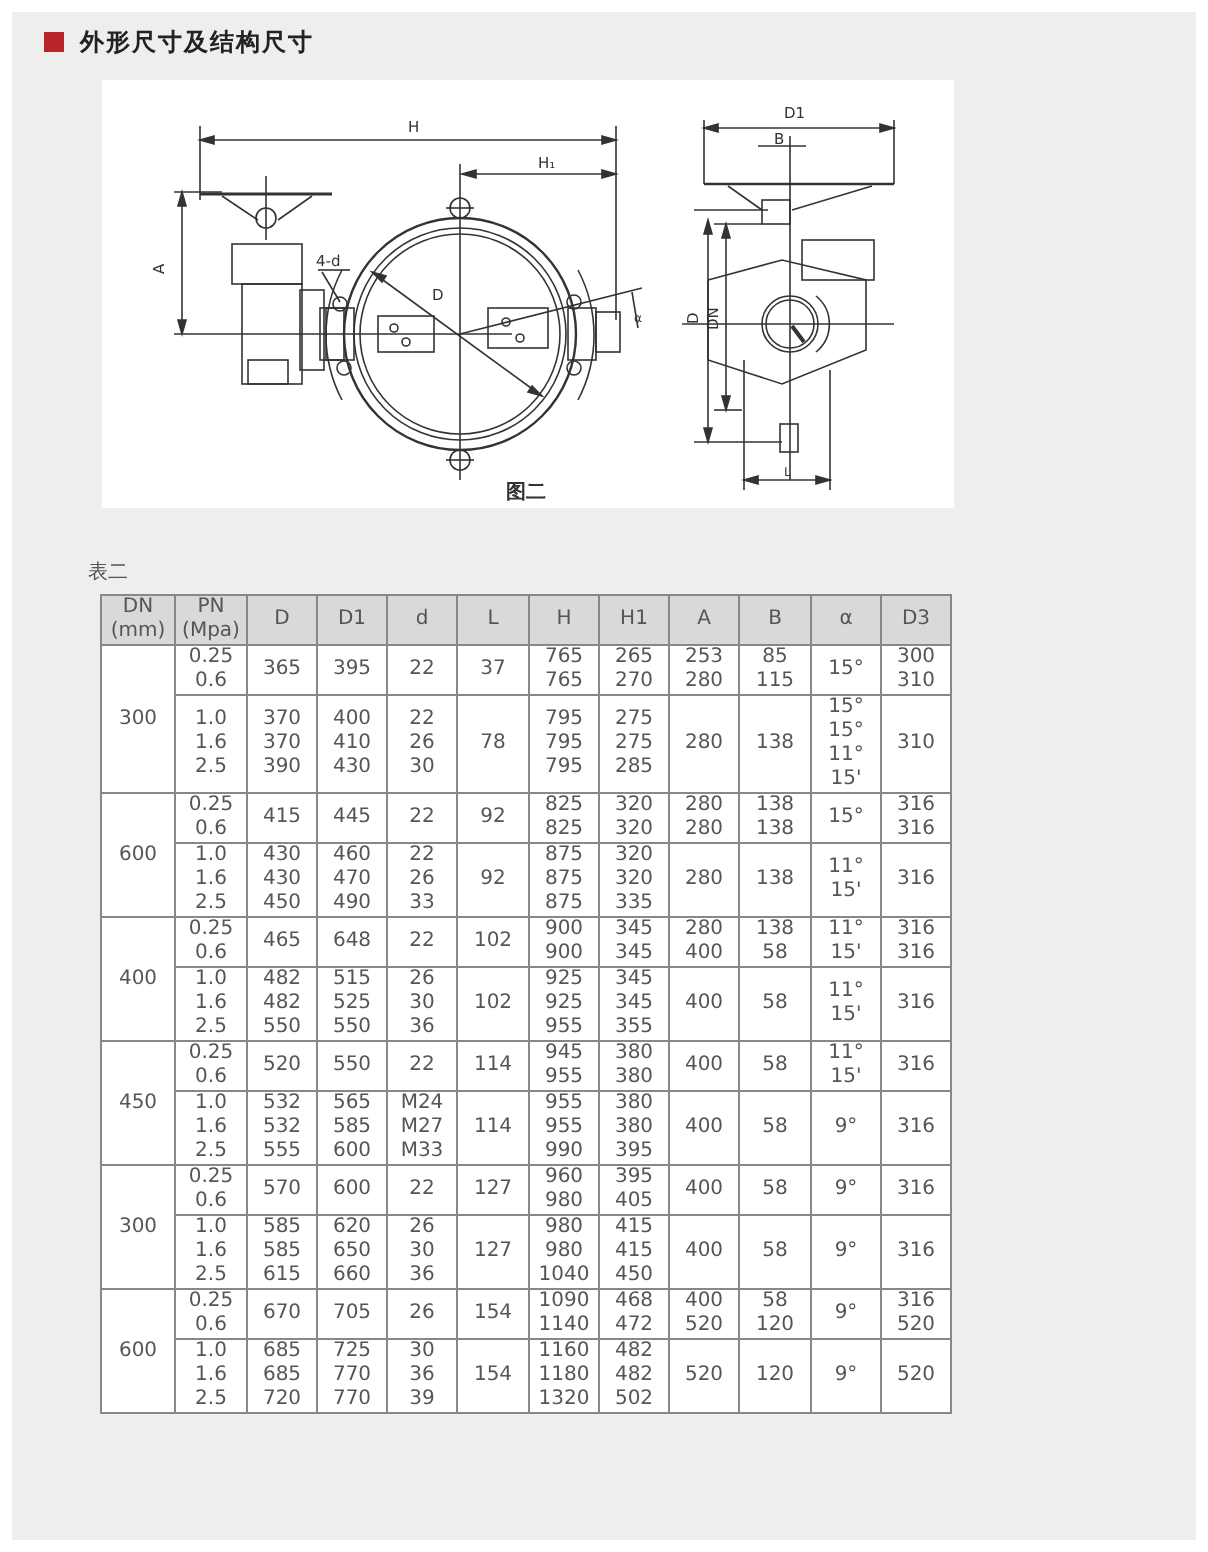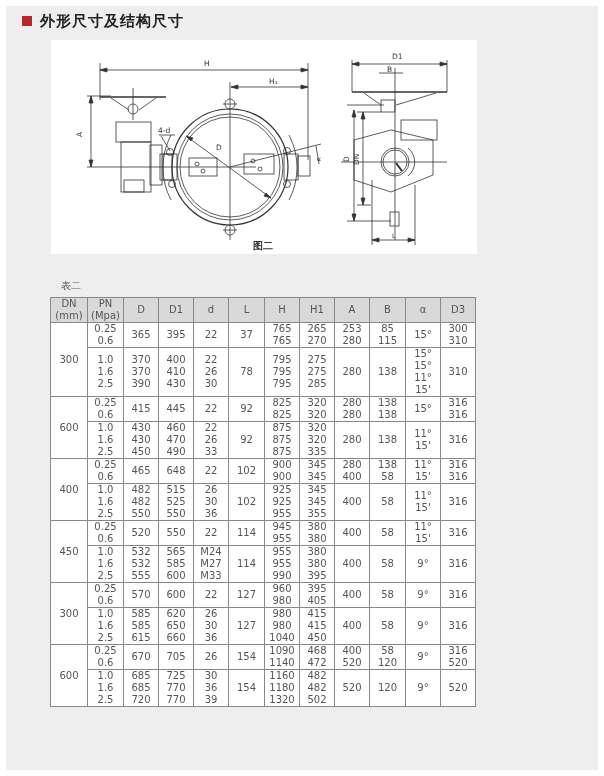--- a/index.html
+++ b/index.html
@@ -9,28 +9,28 @@
   }
   .panel {
     position: absolute; left: 6px; top: 6px; width: 592px; height: 764px;
     background: #eeeeee;
   }
   .title {
     position: absolute; left: 22px; top: 12px; height: 18px;
     display: flex; align-items: center; gap: 8px;
   }
   .title .sq { width: 10px; height: 10px; background: #b8262a; }
-  .title .txt { font-size: 15px; font-weight: bold; color: #222; letter-spacing: 1px; }
+  .title .txt { font-size: 12px; font-weight: bold; color: #222; letter-spacing: 1px; }
   .diagram {
     position: absolute; left: 51px; top: 40px; width: 426px; height: 214px;
     background: #ffffff;
   }
   .diagram svg { position: absolute; left: 0; top: 0; }
   .caption-label {
-    position: absolute; left: 61px; top: 279px; font-size: 10px; color: #555;
+    position: absolute; left: 44px; top: 279px; font-size: 10px; color: #555;
   }
   table.spec {
     position: absolute; left: 50px; top: 297px;
     border-collapse: collapse; background: #ffffff;
     font-family: "DejaVu Sans", "Liberation Sans", sans-serif;
     font-size: 10px; color: #555; line-height: 12px;
   }
   table.spec th, table.spec td {
     border: 1px solid #888; text-align: center; vertical-align: middle; padding: 0;
   }

